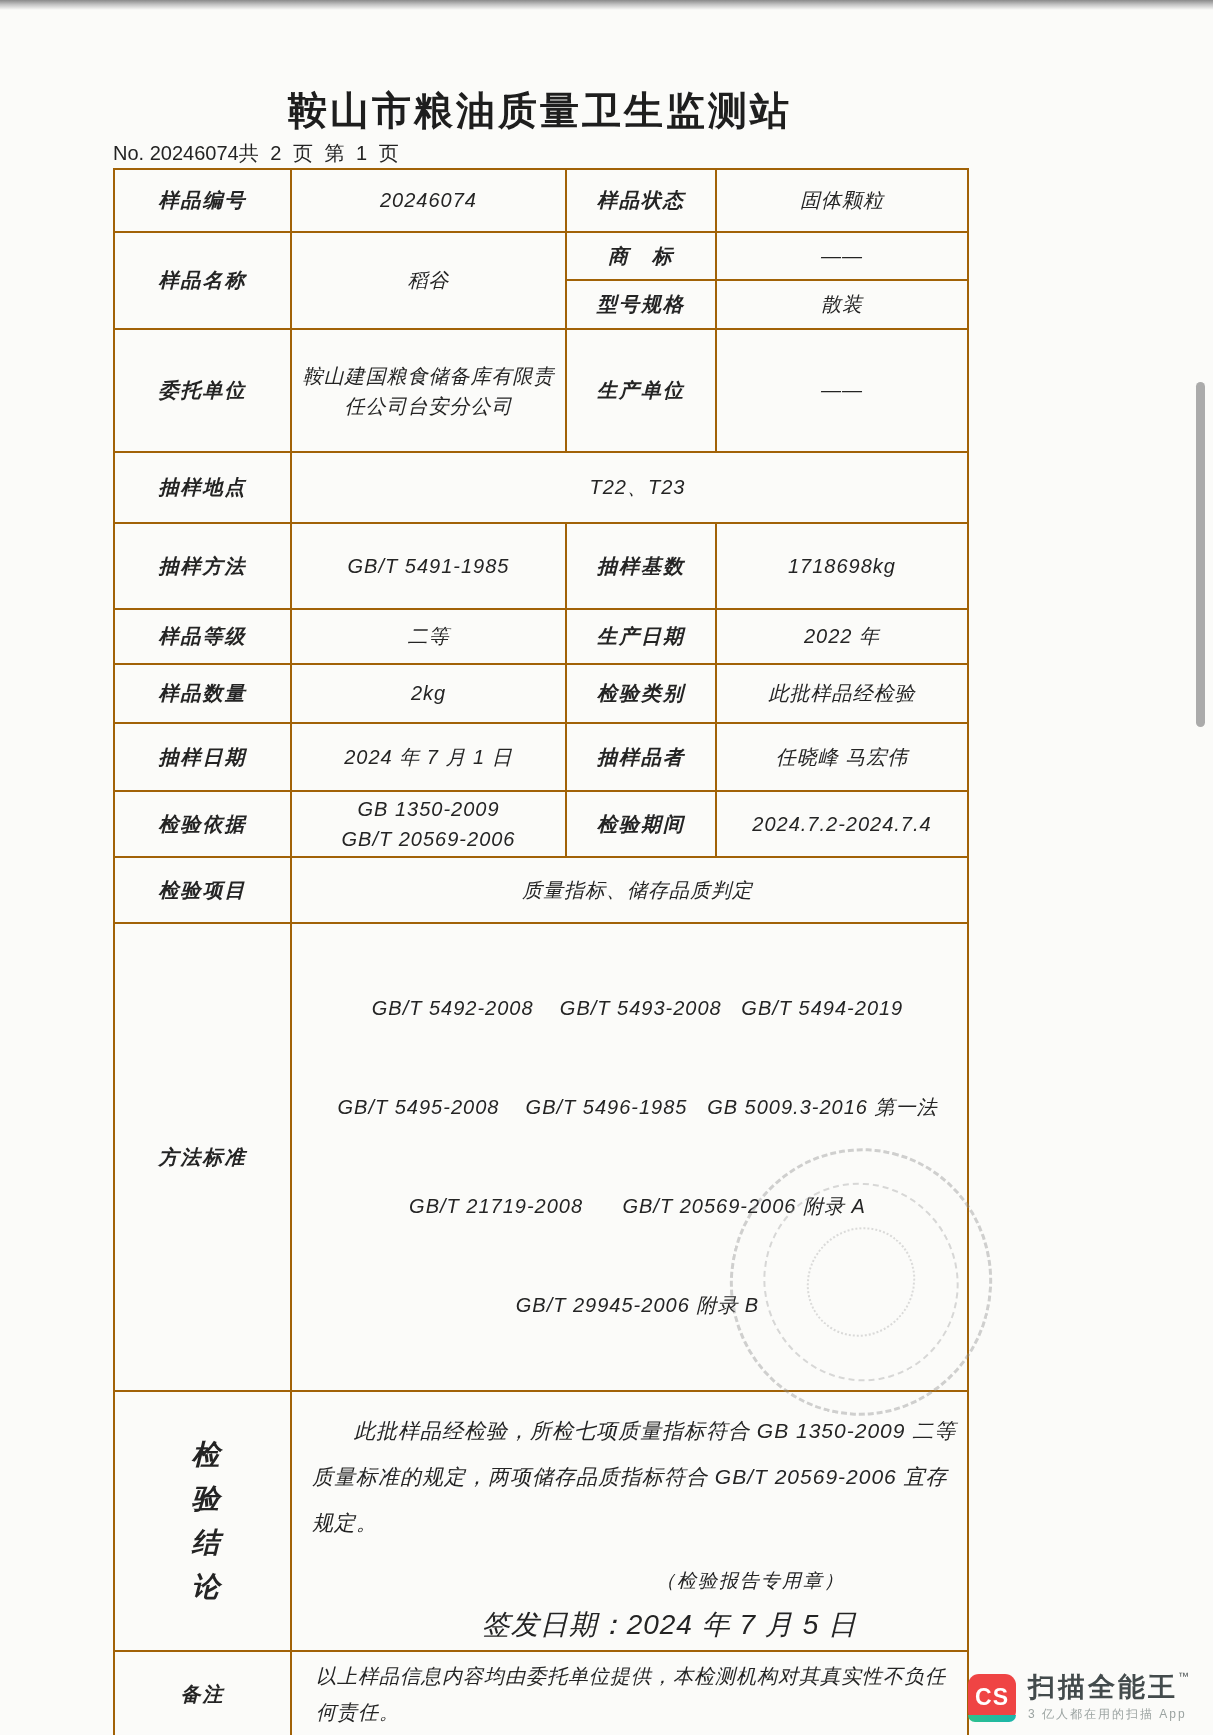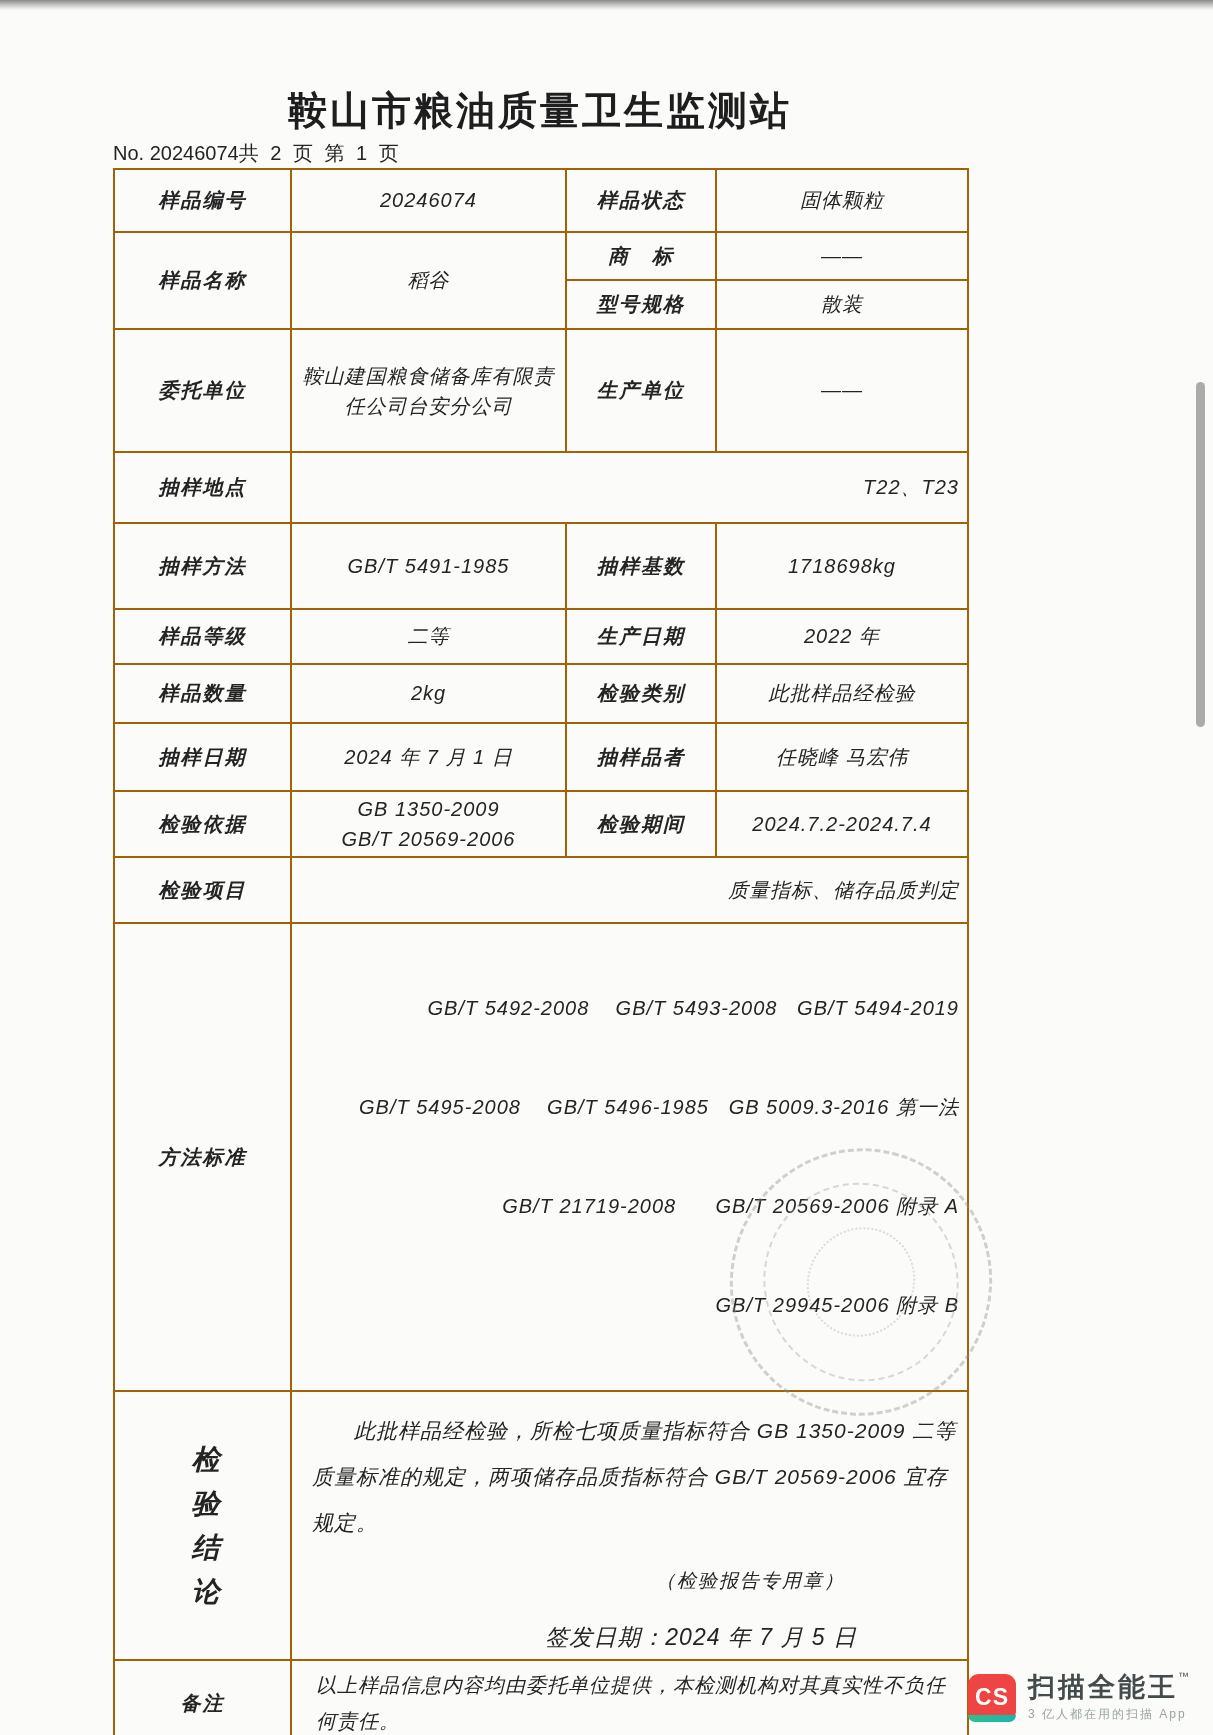--- a/index.html
+++ b/index.html
@@ -37,31 +37,31 @@
   table.report-table {
     border-collapse:collapse; width:854px; margin-top:4px; table-layout:fixed;
   }
   .report-table td {
     border:2px solid #a16207; font-size:20px; padding:2px 8px; color:#242424;
     word-break:break-all;
     font-style:italic;
   }
   .lbl { font-weight:700; text-align:center; letter-spacing:2px; }
   .val { text-align:center; letter-spacing:1px; }
-  .leftcell { text-align:right; padding-left:24px !important; letter-spacing:1px; }
+  .leftcell { text-align:center; padding-left:24px !important; letter-spacing:1px; }
   .pre { white-space:pre-wrap; line-height:33px; }
   .two-line { line-height:30px; text-align:center; }
 
   .vlabel { width:22px; margin:0 auto; word-break:break-all;
             line-height:44px; font-weight:700; font-size:28px; text-align:center; }
 
   td.conclusion-cell { vertical-align:top; padding:16px 10px 6px 20px; }
   .conclusion-text { text-indent:2em; font-size:21px; line-height:46px; letter-spacing:1px; }
   .stamp-note { text-align:right; padding-right:112px; margin-top:22px; font-size:19px; letter-spacing:2px; }
-  .issue-date { text-align:right; padding-right:100px; margin-top:28px; font-size:23px; letter-spacing:1px; }
+  .issue-date { text-align:right; padding-right:100px; margin-top:12px; font-size:28px; letter-spacing:1px; }
 
   td.remark-cell { line-height:36px; padding:6px 14px 6px 24px; letter-spacing:1px; }
 
   .stamp {
     position:absolute; left:730px; top:1148px; width:262px; height:268px;
     opacity:.40; pointer-events:none;
   }
   .stamp .ring1 {
     position:absolute; inset:0; border:3px dashed #8f8f8f; border-radius:50%;
     transform:rotate(14deg);

